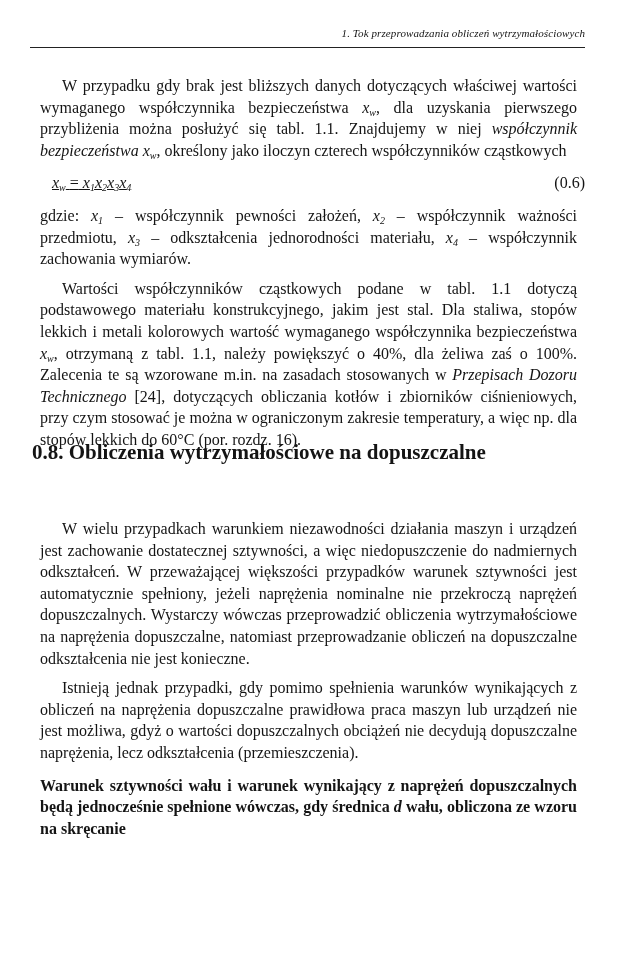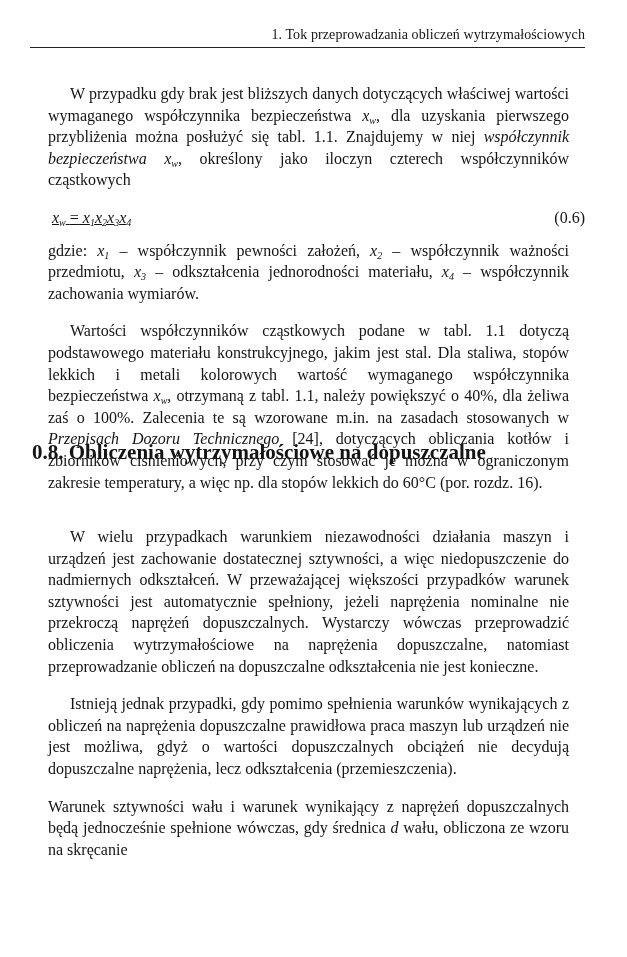--- a/index.html
+++ b/index.html
@@ -1,24 +1,24 @@
 <!DOCTYPE html>
 <html><head>
 <meta charset="utf-8">
 <style>
   html, body { margin:0; padding:0; background:#ffffff; }
   body { width:627px; height:957px; position:relative; overflow:hidden;
          font-family:"Liberation Serif", "DejaVu Serif", serif; color:#141414; }
   .header { position:absolute; left:31px; top:27px; width:554px; height:20px;
-            text-align:right; font-size:14px; letter-spacing:0.1px; }
+            text-align:right; font-style:italic; font-size:11px; letter-spacing:0.1px; }
   .rule { position:absolute; left:30px; top:47px; width:555px; height:0;
           border-top:1.6px solid #222; }
   .body { position:absolute; left:32px; width:553px; font-size:16px; line-height:21.6px;
           text-align:justify; }
-  .p { margin:16px; text-indent:22px; }
+  .p { margin:8px; text-indent:22px; }
   .p.noindent { text-indent:0; }
   .eq { position:relative; height:21.6px; font-size:16px; }
   .eq .lhs { position:absolute; left:20px; top:0; font-style:italic;text-decoration:underline; }
   .eq .num { position:absolute; right:0; top:0; }
   .section { position:absolute; left:32px; top:440px; width:553px;
              font-weight:bold; font-size:21px; line-height:24px; }
   .section .l2 { padding-left:38px; display:block; }
   .pagenum { position:absolute; left:556px; top:954px; font-weight:bold; font-size:16px;text-decoration:underline; }
   i { font-style:italic; }
   sub { font-size:10px; vertical-align:-3px; line-height:0; }
@@ -46,18 +46,18 @@
 </div>
 
 <div class="section">
   <span>0.8.</span>
   <span>Obliczenia wytrzymałościowe na dopuszczalne</span>
 </div>
 
 <div class="body" style="top:510px;">
   <p class="p">W wielu przypadkach warunkiem niezawodności działania maszyn i urządzeń jest zachowanie dostatecznej sztywności, a więc niedopuszczenie do nadmiernych odkształceń. W przeważającej większości przypadków warunek sztywności jest automatycznie spełniony, jeżeli naprężenia nominalne nie przekroczą naprężeń dopuszczalnych. Wystarczy wówczas przeprowadzić obliczenia wytrzymałościowe na naprężenia dopuszczalne, natomiast przeprowadzanie obliczeń na dopuszczalne odkształcenia nie jest konieczne.</p>
   <p class="p">Istnieją jednak przypadki, gdy pomimo spełnienia warunków wynikających z obliczeń na naprężenia dopuszczalne prawidłowa praca maszyn lub urządzeń nie jest możliwa, gdyż o wartości dopuszczalnych obciążeń nie decydują dopuszczalne naprężenia, lecz odkształcenia (przemieszczenia).</p>
-  <p class="p noindent" style="margin-top:11px;">
+  <p class="p noindent" style="margin-top:11px;font-weight:bold;">
     <span>Warunek sztywności wału i warunek wynikający z naprężeń dopuszczalnych będą jednocześnie spełnione wówczas, gdy średnica </span><i>d</i><span> wału, obliczona ze wzoru na skręcanie</span>
   </p>
 </div>
 
 <div class="pagenum">17</div>
 
 </body></html>

